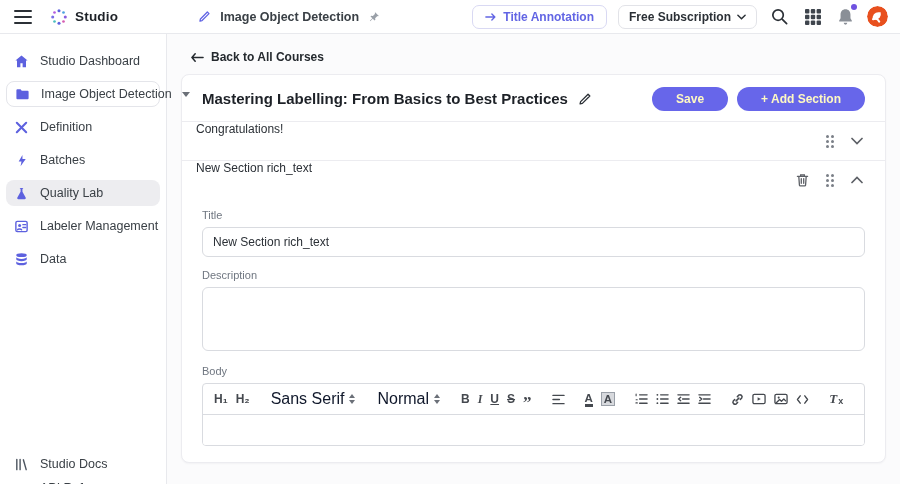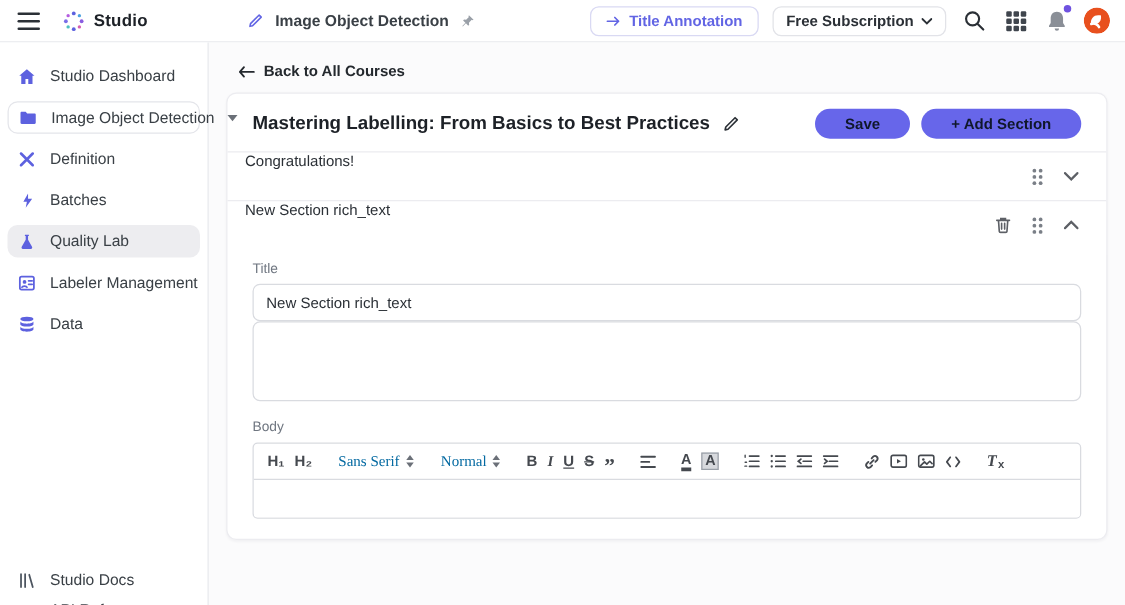--- a/index.html
+++ b/index.html
@@ -48,21 +48,21 @@
   
   .main { flex:1; background:#fbfbfc; padding:12px 14px 0 14px; overflow:hidden; }
   .back-link { display:inline-flex; align-items:center; gap:7px; font-size:12px; font-weight:600;
     color:#24292e; cursor:pointer; margin:4px 0 10px 10px; background:none; border:none;
     font-family:"Liberation Sans", sans-serif; }
   .card { background:#fff; border:1px solid #ececf0; border-radius:8px; box-shadow:0 1px 2px rgba(20,20,40,.04);
     width:705px; }
   .card-header { display:flex; align-items:center; padding:12px 20px 10px 20px; }
   .course-title { font-size:15px; font-weight:700; color:#1d2127; display:flex; align-items:flex-start; gap:8px; }
   .header-buttons { margin-left:auto; display:flex; gap:9px; }
-  .btn-pill { border:none; border-radius:14px; background:#6766ea; color:#0f172a; font-size:12px; font-weight:600;
+  .btn-pill { border:none; border-radius:14px; background:#6766ea; color:#fef9c3; font-size:12px; font-weight:600;
     padding:5px 24px; cursor:pointer; font-family:"Liberation Sans", sans-serif; }
   .divider { border-top:1px solid #ececf0; }
   .section-row { display:flex; height:38px; padding:0 20px 0 14px; font-size:12px; color:#2b3036; }
   .section-row .row-icons { margin-left:auto; display:flex; align-items:center; gap:15px; }
   .row-icons .icon-btn { color:#5d6066; }
   .drag-handle { display:grid; grid-template-columns:3px 3px; grid-auto-rows:3px; gap:2px; cursor:grab; }
   .drag-handle i { width:3px; height:3px; border-radius:50%; background:#7a7f87; }
 
   .form-area { padding:4px 20px 16px 20px; }
   .field-label { font-size:11px; color:#6f7680; margin:6px 0 6px 0; }
@@ -73,21 +73,21 @@
 
   
   .editor { border:1px solid #d9dbe0; border-radius:4px; overflow:hidden; }
   .ql-toolbar { display:flex; align-items:center; gap:2px; padding:4px 8px; border-bottom:1px solid #d9dbe0; }
   .tb-btn { background:none; border:none; padding:2px 3px; height:20px; display:flex; align-items:center;
     color:#45494f; cursor:pointer; font-family:"Liberation Sans", sans-serif; }
   .tb-txt { font-size:12px; font-weight:700; color:#45494f; }
   .tb-gap { width:10px; flex:0 0 10px; }
   .tb-select { display:flex; align-items:center; gap:5px; background:none; border:none; cursor:pointer;
     padding:2px 4px; font-family:"Liberation Sans", sans-serif; }
-  .tb-select .sel-label { font-size:12px; color:#0369a1;font-family:Liberation Serif, serif; }
+  .tb-select .sel-label { font-size:16px; color:#0f172a; }
   .updown { display:flex; flex-direction:column; gap:2px; }
   .updown .up { width:0; height:0; border-left:3.5px solid transparent; border-right:3.5px solid transparent;
     border-bottom:4px solid #6b7078; }
   .updown .down { width:0; height:0; border-left:3.5px solid transparent; border-right:3.5px solid transparent;
     border-top:4px solid #6b7078; }
   .bold-g { font-weight:800; }
   .italic-g { font-style:italic; font-family:"Liberation Serif", serif; font-weight:700; }
   .under-g { text-decoration:underline; }
   .strike-g { text-decoration:line-through; }
   .quote-g { font-family:"Liberation Serif", serif; font-size:17px; line-height:10px; padding-top:7px; font-weight:700; }
@@ -347,20 +347,21 @@
                 </svg>
             </button>
           </span>
         </div>
 
         <div class="form-area">
 
           <div class="field-label">Title</div>
           <input class="text-input" type="text" value="New Section rich_text" style="">
 
+          <div class="field-label" style="margin-top:12px;">Description</div>
           <textarea class="textarea" value="" style=""></textarea>
 
           <div class="field-label" style="margin-top:10px;">Body</div>
 
           <div class="editor">
             <div class="ql-toolbar">
               <button class="tb-btn">
                   <span class="tb-txt">H₁</span>
                 </button>
               <button class="tb-btn">

